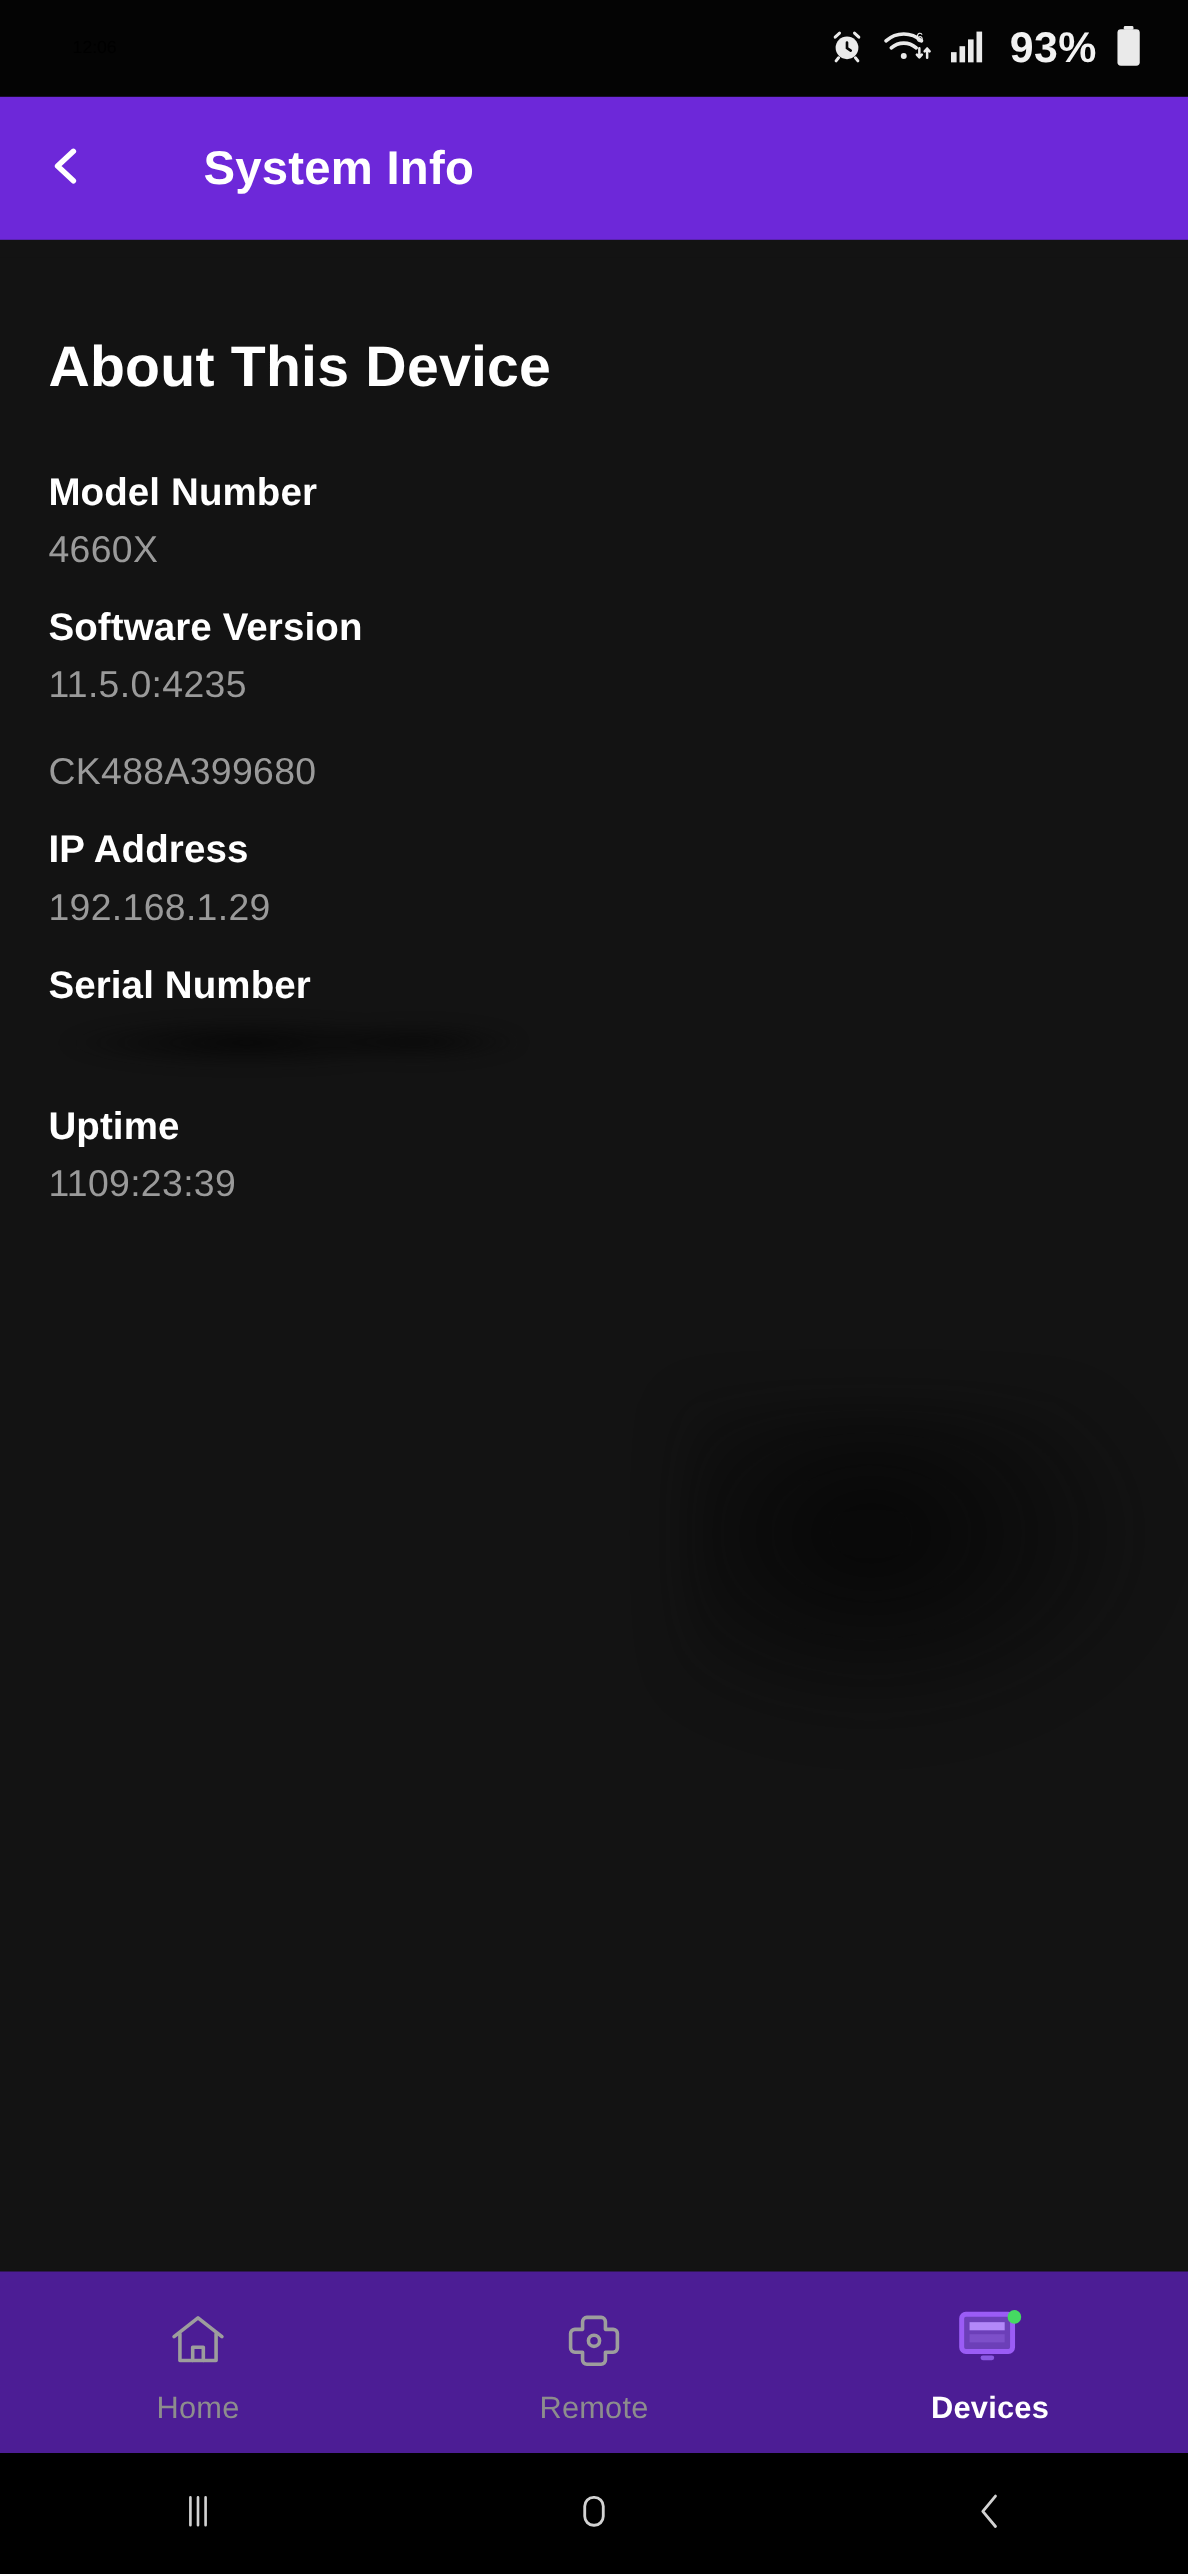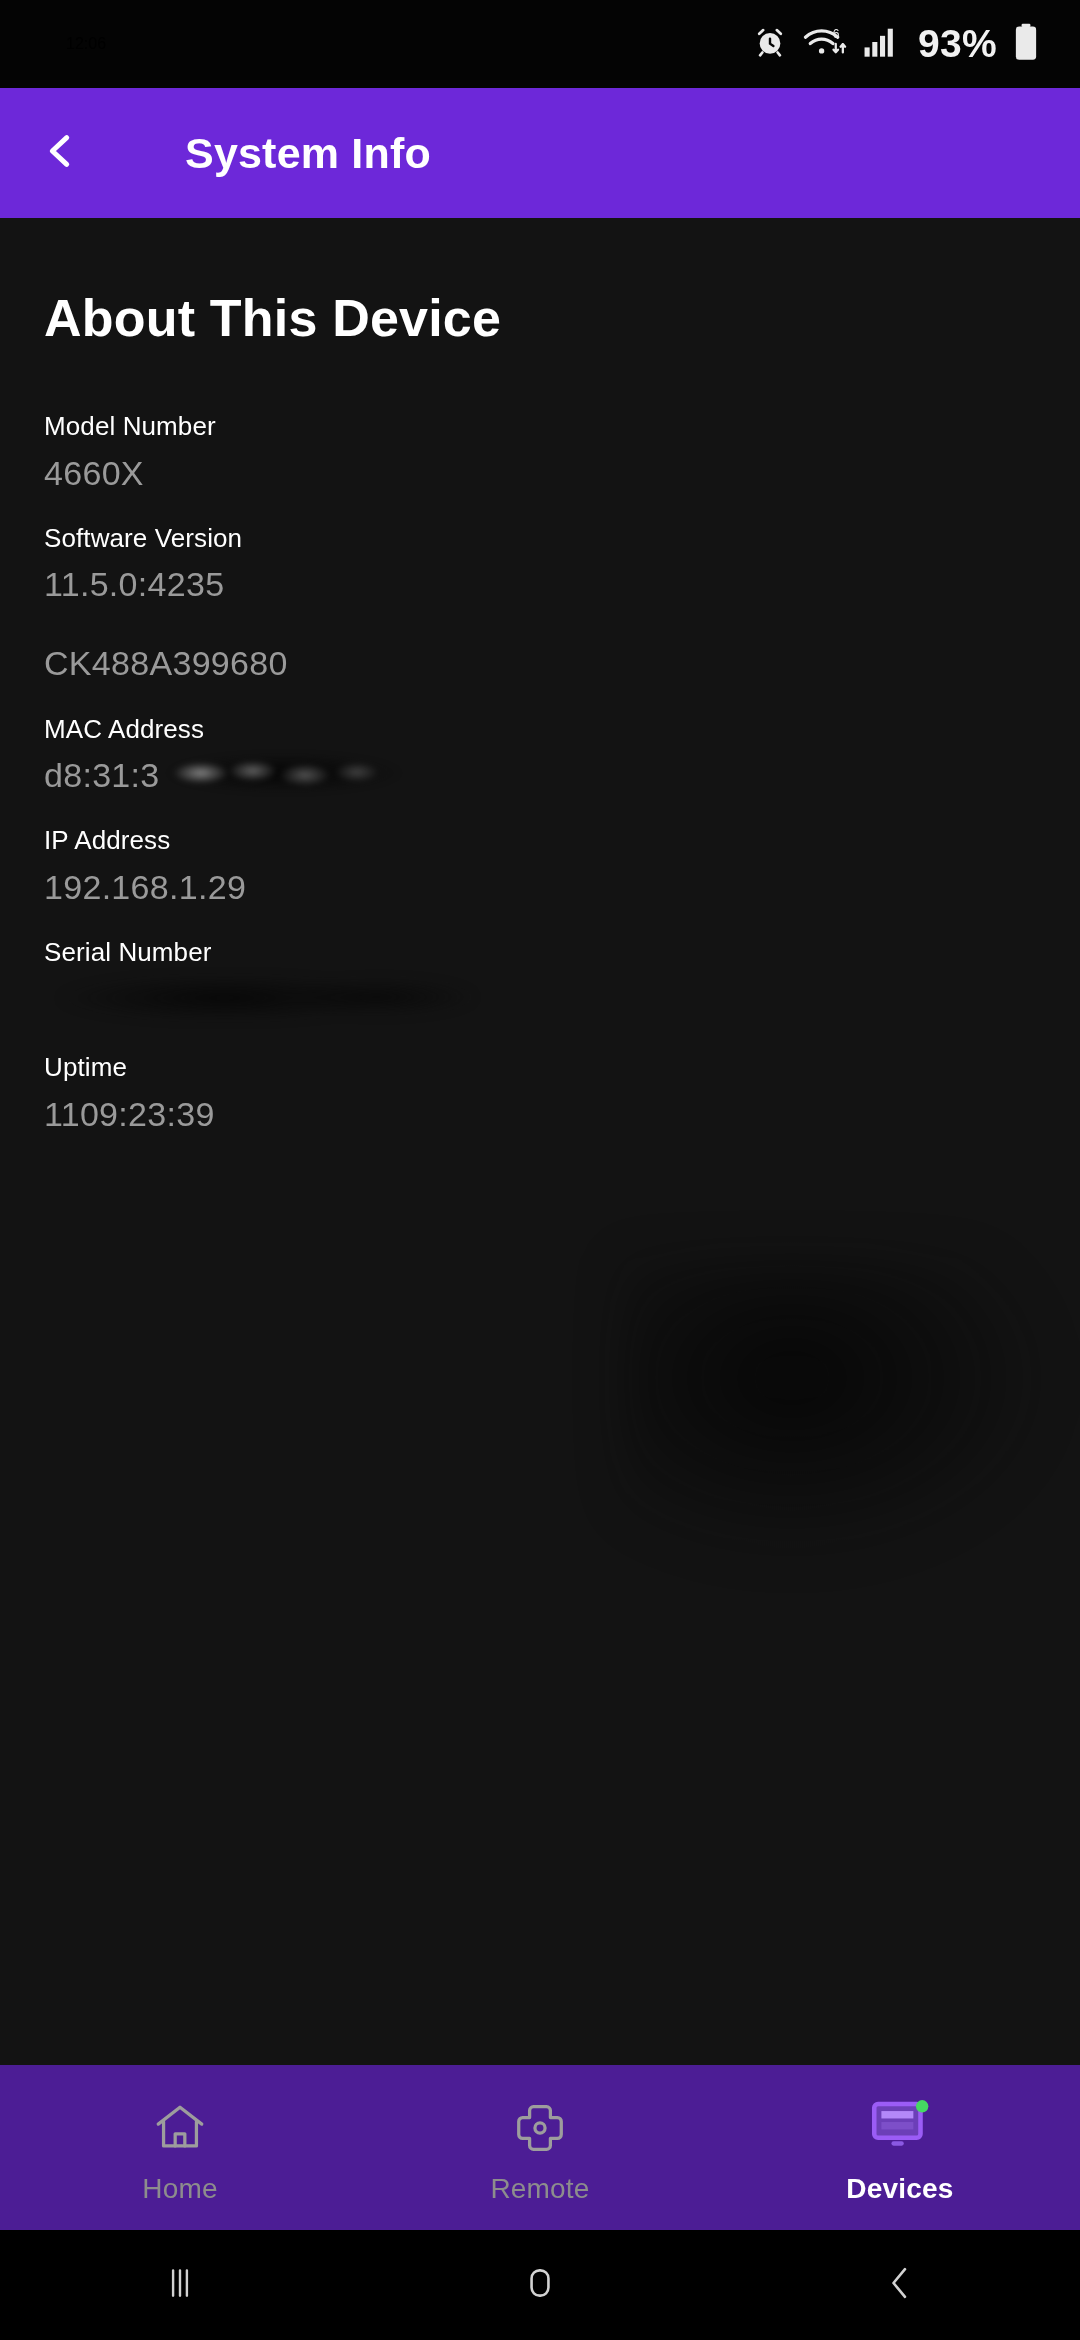--- a/index.html
+++ b/index.html
@@ -46,35 +46,35 @@
     cursor:pointer;
   }
   #page-title {
     color:#ffffff; font-size:43px; font-weight:700;
     letter-spacing:0.2px;
     margin-left:65px;
   }
 
   
   #content {
-    position:absolute; top:218px; left:0;
+    position:absolute; top:234px; left:0;
     width:1080px; height:1847px;
     background:#131313;
     overflow:hidden;
   }
   #section-title {
     color:#ffffff;
     font-size:52px; font-weight:700;
     letter-spacing:0.2px;
     margin:70px 0 0 44px;
   }
   #info-list { margin-top:62px; }
   .info-row { padding:0 0 0 44px; margin-bottom:27px; }
   .info-label {
-    color:#ffffff; font-size:26px; font-weight:400;
+    color:#ffffff; font-size:35px; font-weight:700;
     letter-spacing:0.1px; line-height:1.25;
   }
   .info-value {
     color:#9a9a9a; font-size:34px; font-weight:400;
     letter-spacing:0.3px; line-height:1.3;
     margin-top:8px;
     position:relative; display:inline-block;
     min-height:44px;
   }
   
@@ -202,21 +202,20 @@
     <div id="page-title">System Info</div>
   </div>
 
   <div id="content">
     <div id="smudge-blob"></div>
     <div id="section-title">About This Device</div>
     <div id="info-list">
         <div class="info-row"><div class="info-label">Model Number</div><div class="info-value">4660X</div></div>
         <div class="info-row"><div class="info-label">Software Version</div><div class="info-value">11.5.0:4235</div></div>
         <div class="info-row"><div class="info-value">CK488A399680</div></div>
-        <div class="info-row"><div class="info-label">MAC Address</div><div class="info-value redacted-partial"><span class="reveal">d8:31:3</span><span class="smudge"></span></div></div>
         <div class="info-row"><div class="info-label">IP Address</div><div class="info-value">192.168.1.29</div></div>
         <div class="info-row"><div class="info-label">Serial Number</div><div class="info-value redacted-full"><span></span></div></div>
         <div class="info-row"><div class="info-label">Uptime</div><div class="info-value">1109:23:39</div></div>
       </div>
   </div>
 
   <div id="tab-bar">
 
     <div class="tab-item">
       <span class="tab-icon">

